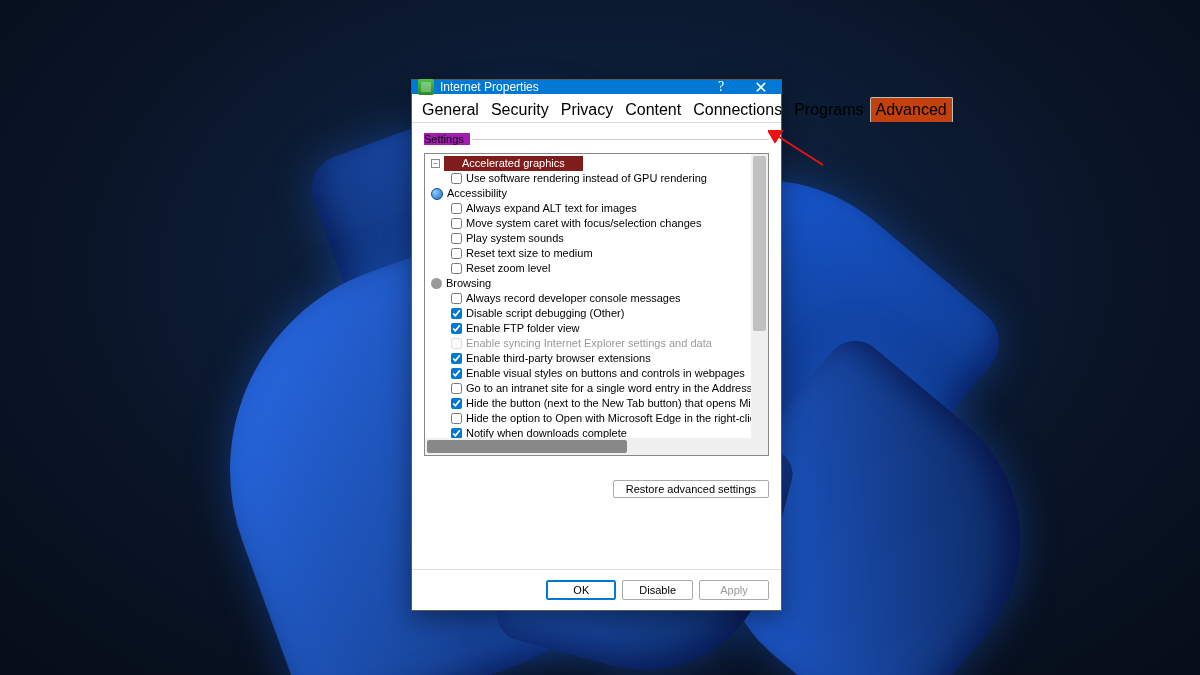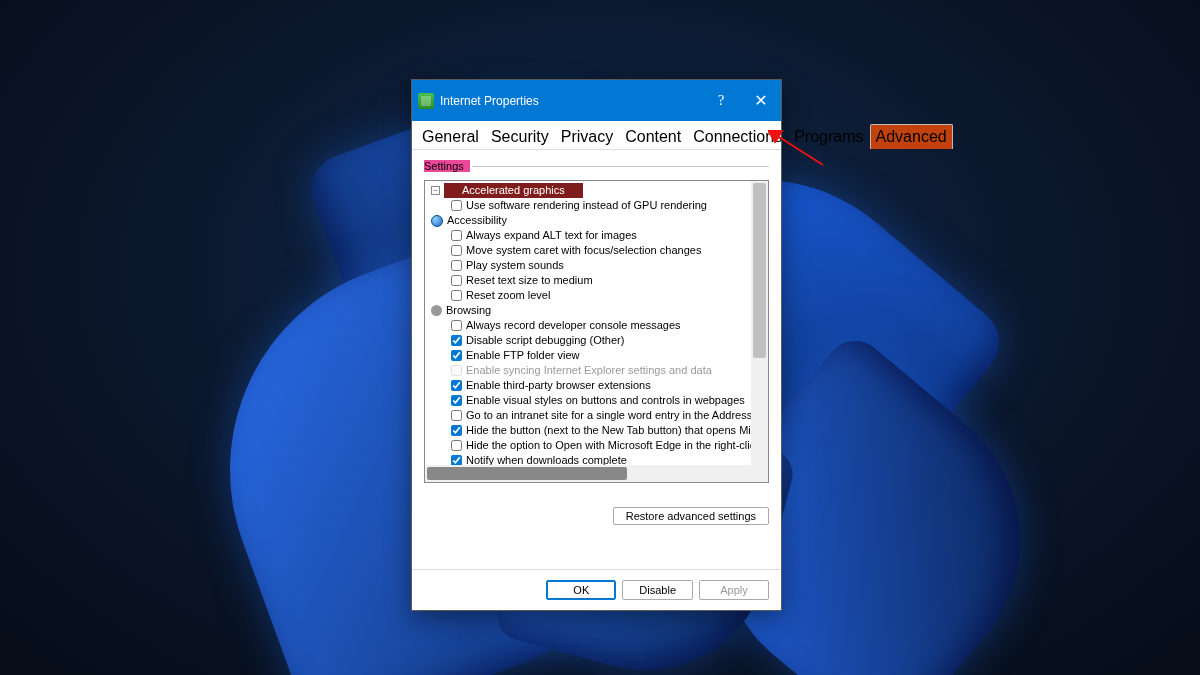--- a/index.html
+++ b/index.html
@@ -18,40 +18,40 @@
 .p5 { width: 250px; height: 250px; left: 520px; top: 420px; transform: rotate(15deg); background: linear-gradient(135deg,#2870f5,#0c2a60); }
 
 .dialog {
   position: absolute; left: 411px; top: 79px;
   width: 371px; height: 532px;
   background: #fff; border: 1px solid #5a5a5a;
   box-shadow: 0 8px 24px rgba(0,0,0,.4);
   display: flex; flex-direction: column;
 }
 .titlebar {
-  height: 41px; background: #0078d4; color: #fff;
+  height: 14px; background: #0078d4; color: #fff;
   display: flex; align-items: center; font-size: 12px; justify-content: center;
 }
 .titlebar .icon { width: 16px; height: 16px; margin: 0 6px; background: linear-gradient(#4ac24a,#2a8a2a); border-radius: 2px; display:inline-block; position:relative; }
 .titlebar .icon::after{content:"";position:absolute;inset:3px;background:#fff;opacity:.3;border-radius:1px;}
 .titlebar .title { flex: 1; }
 .titlebar .btn { width: 40px; height: 30px; display:flex; align-items:center; justify-content:center; font-size:14px;}
 .titlebar .help { font-family: serif; }
 .titlebar .close { font-size: 16px; font-weight:300; }
 
 .tabs { display: flex; padding: 3px 4px 0 4px; font-size: 16px; background:#fff; border-bottom:1px solid transparent;}
 .tab { padding: 3px 5px; border: 1px solid transparent; border-bottom: none; cursor:default; }
 .tab.active { border-color: #bbb; background:#c2410c; position:relative; z-index:2; border-radius:2px 2px 0 0;}
 .tabs::after{content:"";position:absolute;}
 
 .body { flex:1; padding: 10px 12px; border-top:1px solid #ddd; margin-top:-1px; background:#fff; position:relative;}
 
 .group-label { font-size: 11px; color:#000; position:relative; margin-bottom:8px;}
 .group-label::after{ content:""; position:absolute; left:48px; right:0; top:50%; height:1px; background:#ccc;}
-.group-label span{ background:#ec4899; padding-right:6px; position:relative; z-index:1;}
+.group-label span{ background:#a21caf; padding-right:6px; position:relative; z-index:1;}
 
 .tree-box { border:1px solid #888; height:303px; position:relative; background:#fff; overflow:hidden; }
 .tree-scroll { position:absolute; inset:0 17px 17px 0; overflow:hidden; padding: 2px 0 0 4px;}
 .vscroll { position:absolute; right:0; top:0; bottom:17px; width:17px; background:#f0f0f0;}
 .vscroll .thumb { position:absolute; left:2px; right:2px; top:2px; height:175px; background:#c0c0c0; border-radius:2px;}
 .hscroll { position:absolute; left:0; right:17px; bottom:0; height:17px; background:#f0f0f0;}
 .hscroll .thumb { position:absolute; top:2px; bottom:2px; left:2px; width:200px; background:#888; border-radius:2px;}
 .corner{position:absolute;right:0;bottom:0;width:17px;height:17px;background:#f0f0f0;}
 
 .node { font-size: 11px; line-height: 15px; white-space: nowrap; color:#000;}

